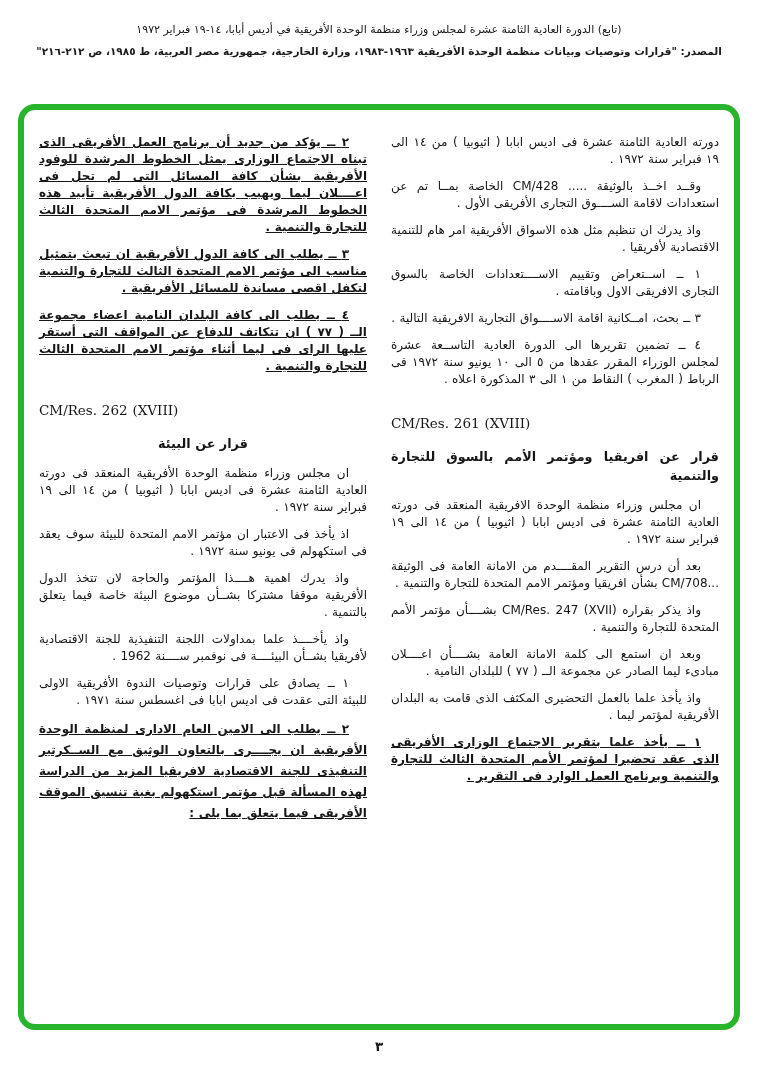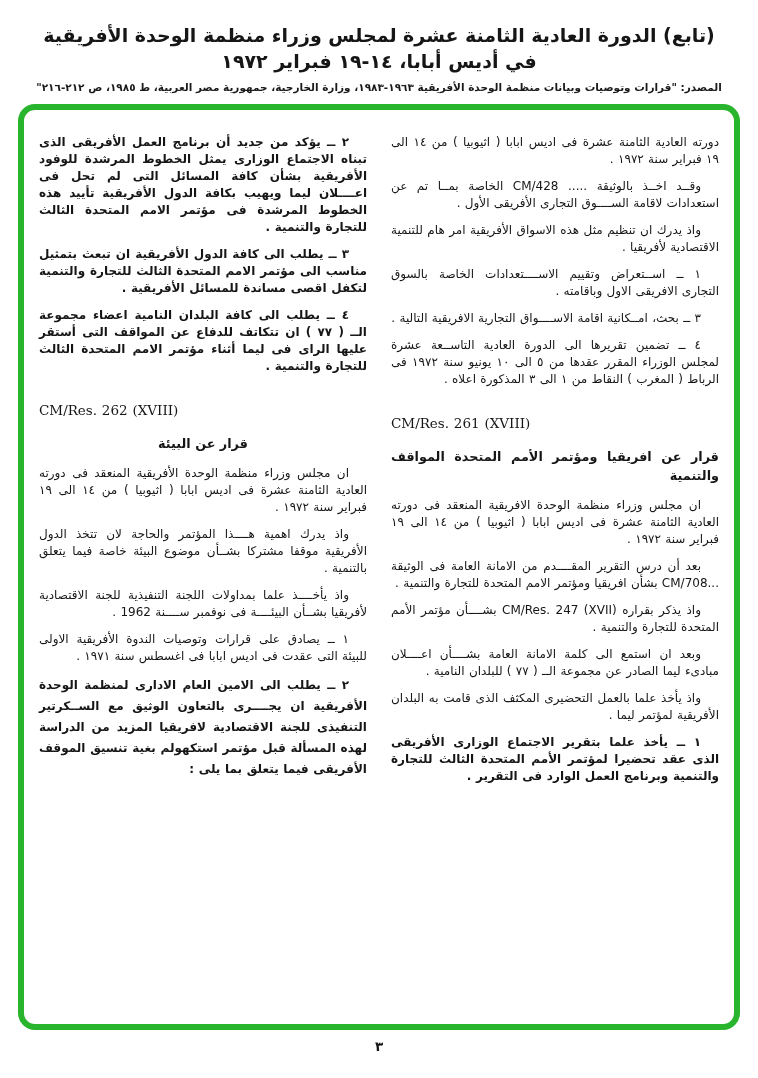--- a/index.html
+++ b/index.html
@@ -3,35 +3,35 @@
 <meta charset="utf-8">
 <style>
   html,body{margin:0;padding:0;}
   body{
     width:758px;height:1078px;position:relative;
     background:#ffffff;color:#161616;
     font-family:"DejaVu Sans", sans-serif;
     overflow:hidden;
   }
   .header{direction:rtl;text-align:center;padding-top:23px;}
-  .header-title{font-size:19px;font-weight:bold;letter-spacing:0;line-height:1.35;padding:0 30px;}
+  .header-title{font-size:11px;font-weight:normal;letter-spacing:0;line-height:1.35;padding:0 30px;}
   .header-source{font-size:10.5px;font-weight:bold;margin-top:7px;color:#1a1a1a;}
   .frame{
     position:absolute;left:18px;top:104px;width:722px;height:926px;
     box-sizing:border-box;border:6px solid #28b42d;border-radius:17px;
     padding:24px 15px 12px;overflow:hidden;background:#ffffff;
   }
   .cols{direction:rtl;display:flex;gap:24px;height:100%;}
   .col{flex:1 1 0;min-width:0;}
   .p{
     font-size:12px;line-height:1.42;margin:0 0 10px;
     text-align:justify;text-indent:1.5em;word-spacing:0.5px;
   }
   .flush{text-indent:0;}
-  .b{font-weight:bold;}
+  .b{font-weight:bold;text-decoration:underline;}
   .code{
     direction:ltr;text-align:left;text-indent:0;
     font-family:"DejaVu Serif", serif;font-size:13.5px;
     margin:18px 0 13px;
   }
   .code-first{margin-top:26px;}
   .rtitle{
     font-weight:bold;font-size:12.8px;line-height:1.5;
     text-indent:0;text-align:justify;text-align-last:right;
     margin:0 0 12px;
@@ -55,36 +55,37 @@
   <div class="cols">
 
     <section class="col">
       <p class="p flush">دورته العادية الثامنة عشرة فى اديس ابابا ( اثيوبيا ) من ١٤ الى ١٩ فبراير سنة ١٩٧٢ .</p>
       <p class="p">وقــد اخــذ بالوثيقة ..... CM/428 الخاصة بمــا تم عن استعدادات لاقامة الســــوق التجارى الأفريقى الأول .</p>
       <p class="p">واذ يدرك ان تنظيم مثل هذه الاسواق الأفريقية امر هام للتنمية الاقتصادية لأفريقيا .</p>
       <p class="p">١ ــ اســتعراض وتقييم الاســــتعدادات الخاصة بالسوق التجارى الافريقى الاول وباقامته .</p>
       <p class="p">٣ ــ بحث، امــكانية اقامة الاســــواق التجارية الافريقية التالية .</p>
       <p class="p">٤ ــ تضمين تقريرها الى الدورة العادية التاســعة عشرة لمجلس الوزراء المقرر عقدها من ٥ الى ١٠ يونيو سنة ١٩٧٢ فى الرباط ( المغرب ) النقاط من ١ الى ٣ المذكورة اعلاه .</p>
       <p class="p code code-first">CM/Res. 261 (XVIII)</p>
-      <h2 class="rtitle">قرار عن افريقيا ومؤتمر الأمم المتحدة المواقف والتنمية</h2>
+      <h2 class="rtitle">قرار عن افريقيا ومؤتمر الأمم بالسوق للتجارة والتنمية</h2>
       <p class="p">ان مجلس وزراء منظمة الوحدة الافريقية المنعقد فى دورته العادية الثامنة عشرة فى اديس ابابا ( اثيوبيا ) من ١٤ الى ١٩ فبراير سنة ١٩٧٢ .</p>
       <p class="p">بعد أن درس التقرير المقــــدم من الامانة العامة فى الوثيقة ...CM/708 بشأن افريقيا ومؤتمر الامم المتحدة للتجارة والتنمية .</p>
       <p class="p">واذ يذكر بقراره CM/Res. 247 (XVII) بشــــأن مؤتمر الأمم المتحدة للتجارة والتنمية .</p>
       <p class="p">وبعد ان استمع الى كلمة الامانة العامة بشــــأن اعــــلان مبادىء ليما الصادر عن مجموعة الــ ( ٧٧ ) للبلدان النامية .</p>
       <p class="p">واذ يأخذ علما بالعمل التحضيرى المكثف الذى قامت به البلدان الأفريقية لمؤتمر ليما .</p>
       <p class="p b">١ ــ يأخذ علما بتقرير الاجتماع الوزارى الأفريقى الذى عقد تحضيرا لمؤتمر الأمم المتحدة الثالث للتجارة والتنمية وبرنامج العمل الوارد فى التقرير .</p>
     </section>
 
     <section class="col">
       <p class="p b">٢ ــ يؤكد من جديد أن برنامج العمل الأفريقى الذى تبناه الاجتماع الوزارى يمثل الخطوط المرشدة للوفود الأفريقية بشأن كافة المسائل التى لم تحل فى اعــــلان ليما ويهيب بكافة الدول الأفريقية تأييد هذه الخطوط المرشدة فى مؤتمر الامم المتحدة الثالث للتجارة والتنمية .</p>
       <p class="p b">٣ ــ يطلب الى كافة الدول الأفريقية ان تبعث بتمثيل مناسب الى مؤتمر الامم المتحدة الثالث للتجارة والتنمية لتكفل اقصى مساندة للمسائل الأفريقية .</p>
       <p class="p b">٤ ــ يطلب الى كافة البلدان النامية اعضاء مجموعة الــ ( ٧٧ ) ان تتكاتف للدفاع عن المواقف التى أستقر عليها الراى فى ليما أثناء مؤتمر الامم المتحدة الثالث للتجارة والتنمية .</p>
       <p class="p code code-first">CM/Res. 262 (XVIII)</p>
       <h2 class="rtitle center">قرار عن البيئة</h2>
       <p class="p">ان مجلس وزراء منظمة الوحدة الأفريقية المنعقد فى دورته العادية الثامنة عشرة فى اديس ابابا ( اثيوبيا ) من ١٤ الى ١٩ فبراير سنة ١٩٧٢ .</p>
+      <p class="p">اذ يأخذ فى الاعتبار ان مؤتمر الامم المتحدة للبيئة سوف يعقد فى استكهولم فى يونيو سنة ١٩٧٢ .</p>
       <p class="p">واذ يدرك اهمية هــــذا المؤتمر والحاجة لان تتخذ الدول الأفريقية موقفا مشتركا بشــأن موضوع البيئة خاصة فيما يتعلق بالتنمية .</p>
       <p class="p">واذ يأخــــذ علما بمداولات اللجنة التنفيذية للجنة الاقتصادية لأفريقيا بشــأن البيئــــة فى نوفمبر ســــنة 1962 .</p>
       <p class="p">١ ــ يصادق على قرارات وتوصيات الندوة الأفريقية الاولى للبيئة التى عقدت فى اديس ابابا فى اغسطس سنة ١٩٧١ .</p>
       <p class="p b spread">٢ ــ يطلب الى الامين العام الادارى لمنظمة الوحدة الأفريقية ان يجــــرى بالتعاون الوثيق مع الســكرتير التنفيذى للجنة الاقتصادية لافريقيا المزيد من الدراسة لهذه المسألة قبل مؤتمر استكهولم بغية تنسيق الموقف الأفريقى فيما يتعلق بما يلى :</p>
     </section>
 
   </div>
 </main>
 
 <div class="pageno">٣</div>

